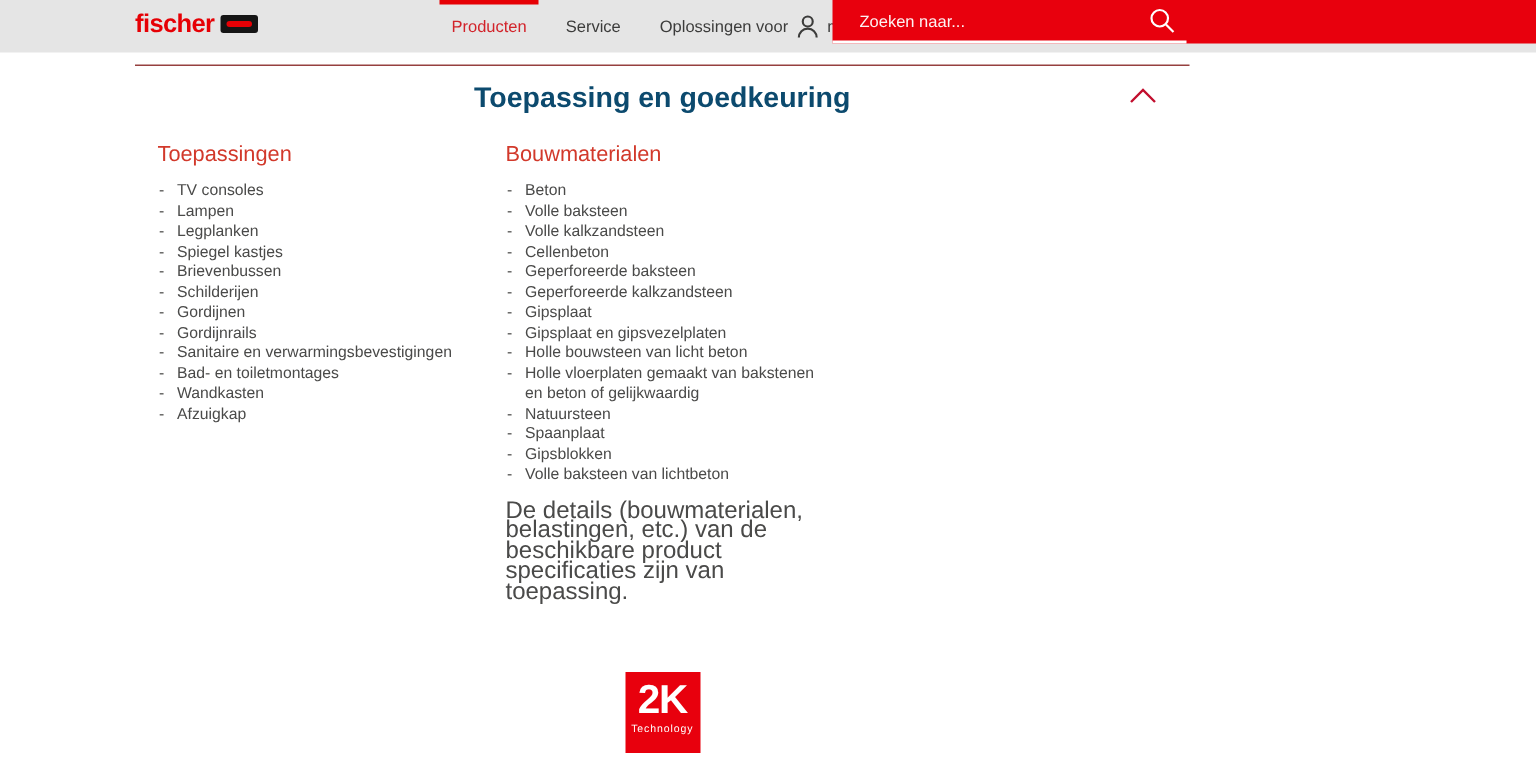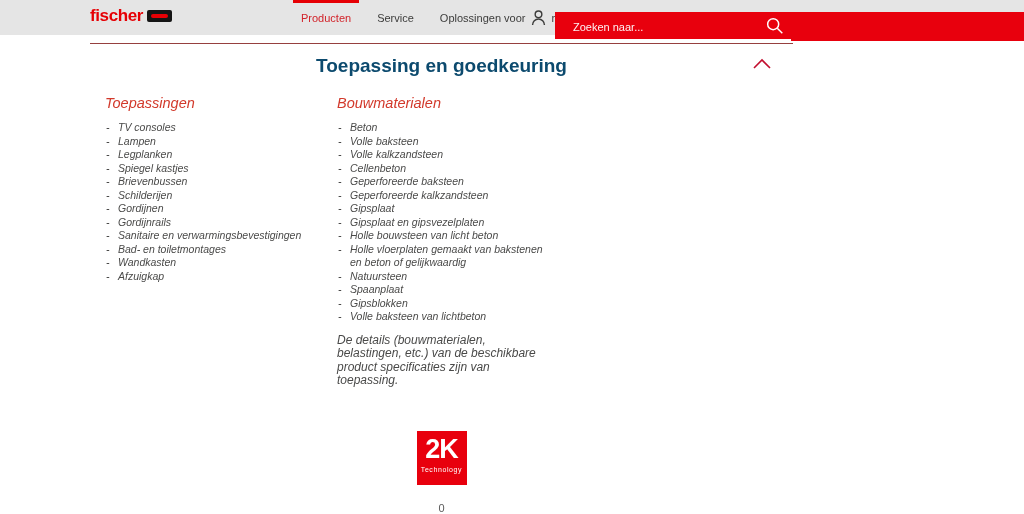--- a/index.html
+++ b/index.html
@@ -22,46 +22,46 @@
 
   .nav { position: absolute; left: 288px; top: 0; height: 35px; display: flex; }
   .nav-item { position: relative; height: 35px; display: flex; align-items: center;
               padding: 16px 13px; font-size: 11px; color: #3c3c3b; cursor: pointer; white-space: nowrap; }
   .nav-item.active { color: #d2232a; }
   .nav-item .active-bar { display: none; }
   .nav-item.active .active-bar { display: block; position: absolute; top: 0; left: 5px; right: 5px; height: 3px; background: #e60005; }
 
   .user-btn { position: absolute; left: 529px; top: 8px; width: 20px; height: 20px; cursor: pointer; }
 
-  .search { position: absolute; left: 555px; top: 12px; width: 469px; height: 29px; background: #e8000d; }
+  .search { position: absolute; left: 555px; top: 0; width: 469px; height: 29px; background: #e8000d; }
   .search-input { position: absolute; left: 16px; top: 0; height: 29px; width: 180px;
                   background: transparent; border: none; outline: none; color: #fff; font-size: 11px;
                   font-family: "Liberation Sans", sans-serif; }
   .search-input::placeholder { color: #ffffff; opacity: 0.95; }
   .search-icon-btn { position: absolute; left: 208px; top: 3px; width: 24px; height: 24px; cursor: pointer; background: none; border: none; padding: 0; }
   .search-underline { position: absolute; left: 0; bottom: 0; width: 236px; height: 2px; background: #ffffff; }
 
   
   .content { margin-left: 90px; width: 703px; position: relative; }
   .top-rule { border: none; border-top: 1px solid #96403f; margin: 8px 0 0 0; }
 
   .accordion-header { position: relative; padding: 11px 0 13px; }
   .accordion-title { text-align: center; color: #0c4a6e; font-weight: bold; font-size: 19px; }
   .chevron-btn { position: absolute; right: 20px; top: 12px; width: 22px; height: 16px; background: none; border: none; padding: 0; cursor: pointer; }
 
-  .columns { display: flex; margin-top: 5px; font-style: italic; }
+  .columns { display: flex; margin-top: 5px; }
   .col-left { margin-left: 15px; width: 217px; }
   .col-right { margin-left: 15px; width: 216px; }
   .col-heading { font-size: 14.5px; color: #d2392b; font-weight: normal; margin: 0 0 10px 0; }
 
   .item-list { list-style: none; margin: 0; padding: 0; font-size: 10.5px; color: #4a4a49; }
   .item-list li { position: relative; padding-left: 13px; line-height: 13.5px; }
   .item-list li::before { content: "-"; position: absolute; left: 1px; top: 0; color: #4a4a49; }
 
-  .note { font-size: 12px; line-height: 13.5px; color: #4a4a49; margin-top: 10px; width: 214px; }
+  .note { font-size: 16px; line-height: 13.5px; color: #4a4a49; margin-top: 10px; width: 214px; }
 
   .badge-wrap { text-align: center; margin-top: 31px; }
   .badge { display: inline-block; width: 50px; height: 54px; background: #e8000d; color: #fff; text-align: center; }
   .badge-line1 { font-size: 27px; font-weight: bold; line-height: 31px; margin-top: 3px; letter-spacing: -1px; }
   .badge-line2 { font-size: 7px; letter-spacing: 0.6px; line-height: 9px; }
 
   .count { text-align: center; margin-top: 17px; font-size: 11px; color: #5a5a5a; }
 </style>
 </head>
 <body>

